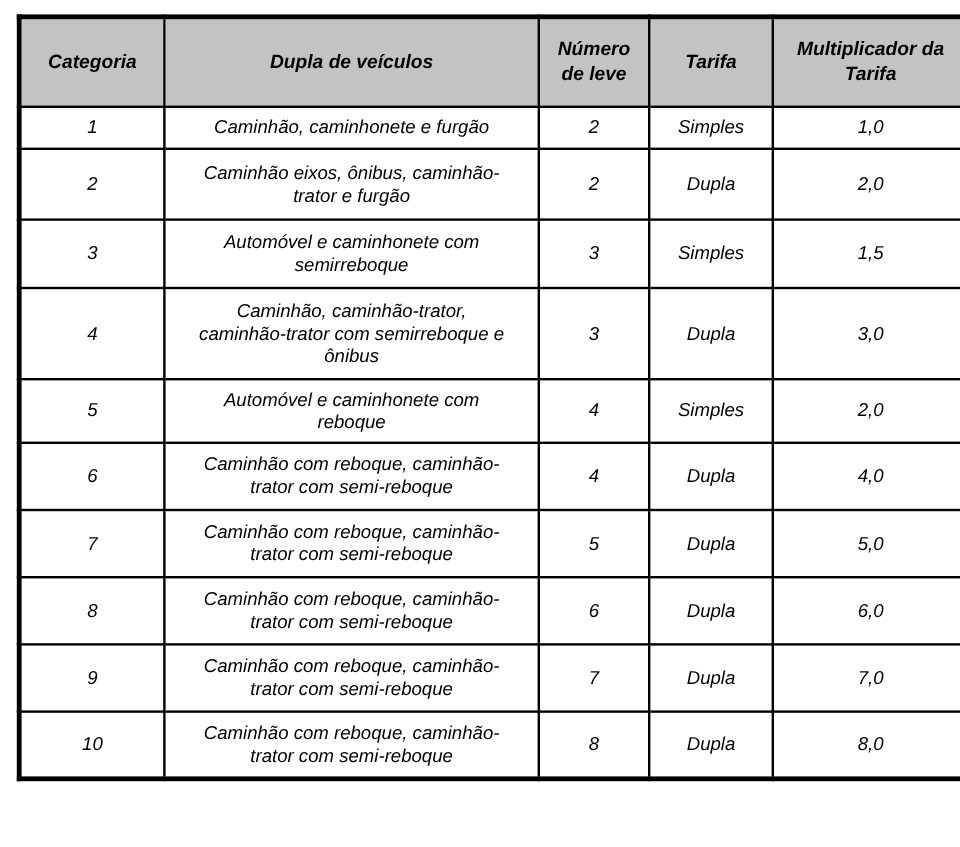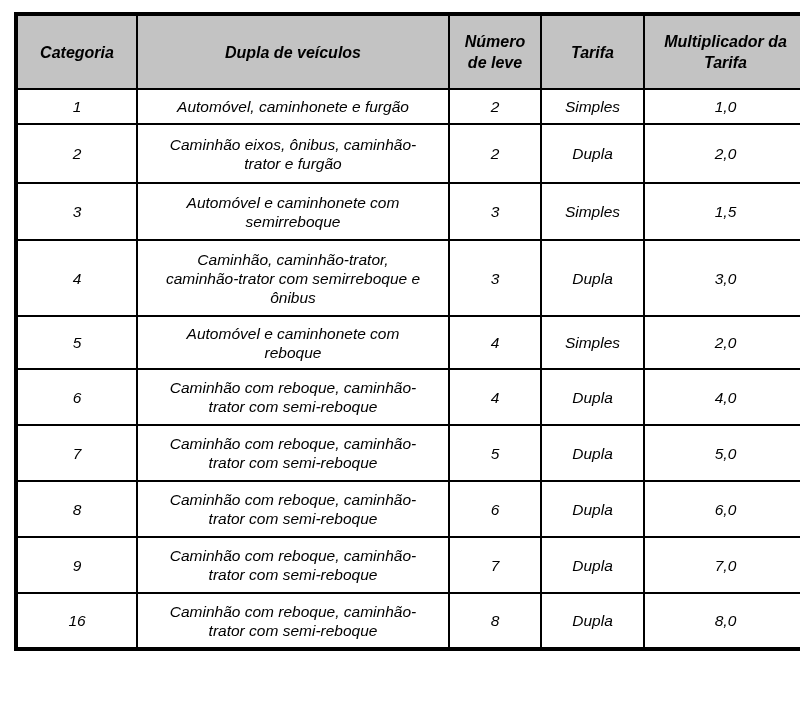--- a/index.html
+++ b/index.html
@@ -67,21 +67,21 @@
         <th class="col-eixos">Número
 de leve</th>
         <th class="col-rodagem">Tarifa</th>
         <th class="col-multiplicador">Multiplicador da
 Tarifa</th>
       </tr>
     </thead>
     <tbody id="table-body">
         <tr>
           <td class="col-categoria">1</td>
-          <td class="col-tipos">Automóvel, caminhonete e furgão</td>
+          <td class="col-tipos">Caminhão, caminhonete e furgão</td>
           <td class="col-eixos">2</td>
           <td class="col-rodagem">Simples</td>
           <td class="col-multiplicador">1,0</td>
         </tr>
         <tr>
           <td class="col-categoria">2</td>
           <td class="col-tipos">Caminhão eixos, ônibus, caminhão-
 trator e furgão</td>
           <td class="col-eixos">2</td>
           <td class="col-rodagem">Dupla</td>
@@ -138,21 +138,21 @@
         </tr>
         <tr>
           <td class="col-categoria">9</td>
           <td class="col-tipos">Caminhão com reboque, caminhão-
 trator com semi-reboque</td>
           <td class="col-eixos">7</td>
           <td class="col-rodagem">Dupla</td>
           <td class="col-multiplicador">7,0</td>
         </tr>
         <tr>
-          <td class="col-categoria">16</td>
+          <td class="col-categoria">10</td>
           <td class="col-tipos">Caminhão com reboque, caminhão-
 trator com semi-reboque</td>
           <td class="col-eixos">8</td>
           <td class="col-rodagem">Dupla</td>
           <td class="col-multiplicador">8,0</td>
         </tr>
       </tbody>
   </table>
 </div>
 

